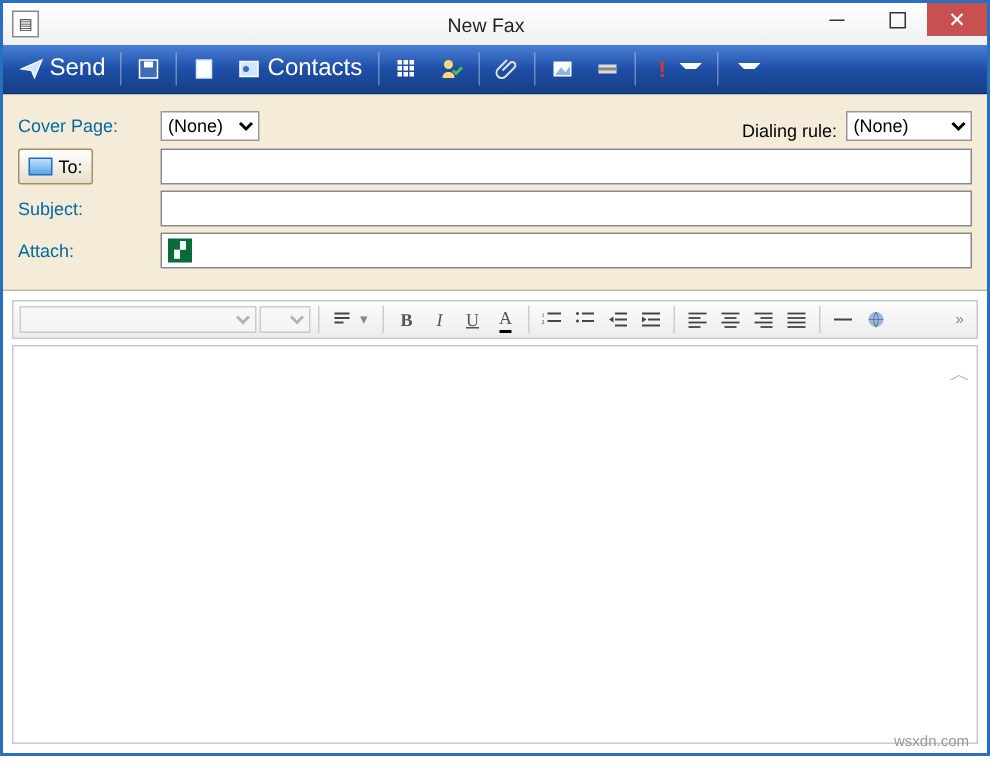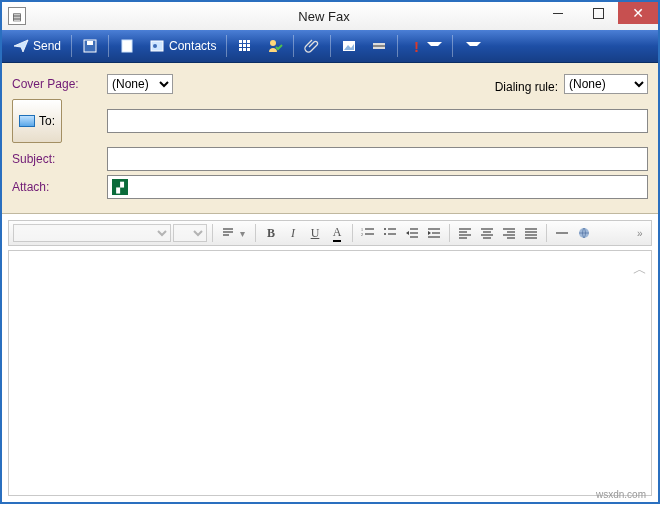--- a/index.html
+++ b/index.html
@@ -13,30 +13,30 @@
   .winbtn.min::after{content:"";width:10px;border-bottom:1px solid #333;}
   .winbtn.max::after{content:"";width:9px;height:9px;border:1px solid #333;}
   .winbtn.close{background:#c75050;color:#fff;font-size:14px;}
   
   .menubar{height:22px;background:#fff;border-bottom:1px solid #d0d0d0;display:flex;align-items:center;padding:0 4px;}
   .menubar span{padding:2px 8px;cursor:default;}
   
   .toolbar{height:32px;background:linear-gradient(#4b7fd6,#1e4fa6 50%,#163e86);display:flex;align-items:center;padding:0 4px;color:#fff;border-bottom:1px solid #0b2d63;}
   .toolbar .tbtn{height:24px;display:flex;align-items:center;padding:0 6px;margin:0 1px;cursor:default;}
   .toolbar .tbtn .ico{width:16px;height:16px;display:flex;align-items:center;justify-content:center;}
-  .toolbar .tbtn .lbl{margin-left:4px;font-size:12px;}
+  .toolbar .tbtn .lbl{margin-left:4px;font-size:16px;}
   .toolbar .sep{width:1px;height:22px;background:rgba(255,255,255,0.35);margin:0 3px;}
   .toolbar .drop{width:7px;height:4px;margin-left:3px;border-left:4px solid transparent;border-right:4px solid transparent;border-top:4px solid #fff;}
   
   .fields{background:#f4ecd8;padding:6px 10px 10px 10px;border-bottom:1px solid #c0b89f;}
   .row{display:flex;align-items:center;margin:4px 0;min-height:22px;}
-  .lab{width:95px;color:#701a75;}
+  .lab{width:95px;color:#0369a1;}
   .leftcol{width:95px;}
   select.tiny{height:20px;font-size:12px;border:1px solid #999;background:#fff;}
-  .tobtn{border:1px solid #a38f63;background:linear-gradient(#fff,#e8decb);height:22px;display:inline-flex;align-items:center;padding:10px 6px;border-radius:2px;}
+  .tobtn{border:1px solid #a38f63;background:linear-gradient(#fff,#e8decb);height:22px;display:inline-flex;align-items:center;padding:0 6px;border-radius:2px;}
   .tobtn .mini{width:14px;height:10px;border:1px solid #1e6fb8;background:linear-gradient(#bfe1ff,#5aa7e8);margin-right:4px;}
   input.txt{flex:1;height:20px;border:1px solid #888;padding:1px 4px;font-size:12px;background:#fff;}
   .dialing{margin-left:auto;display:flex;align-items:flex-end;gap:6px;}
   .attachbox{flex:1;border:1px solid #888;background:#fff;height:22px;display:flex;align-items:center;padding:0 4px;gap:6px;}
   .attachicon{width:16px;height:16px;background:#0a6b3a;display:flex;align-items:center;justify-content:center;color:#fff;font-size:10px;}
   
   .editorwrap{flex:1;display:flex;flex-direction:column;padding:6px;}
   .etoolbar{height:24px;border:1px solid #c9c9c9;background:linear-gradient(#fdfdfd,#ececec);display:flex;align-items:center;padding:0 4px;gap:2px;}
   .etoolbar .esel{height:18px;border:1px solid #bbb;background:#f7f7f7;color:#999;}
   .etoolbar .esel.small{width:34px;}

